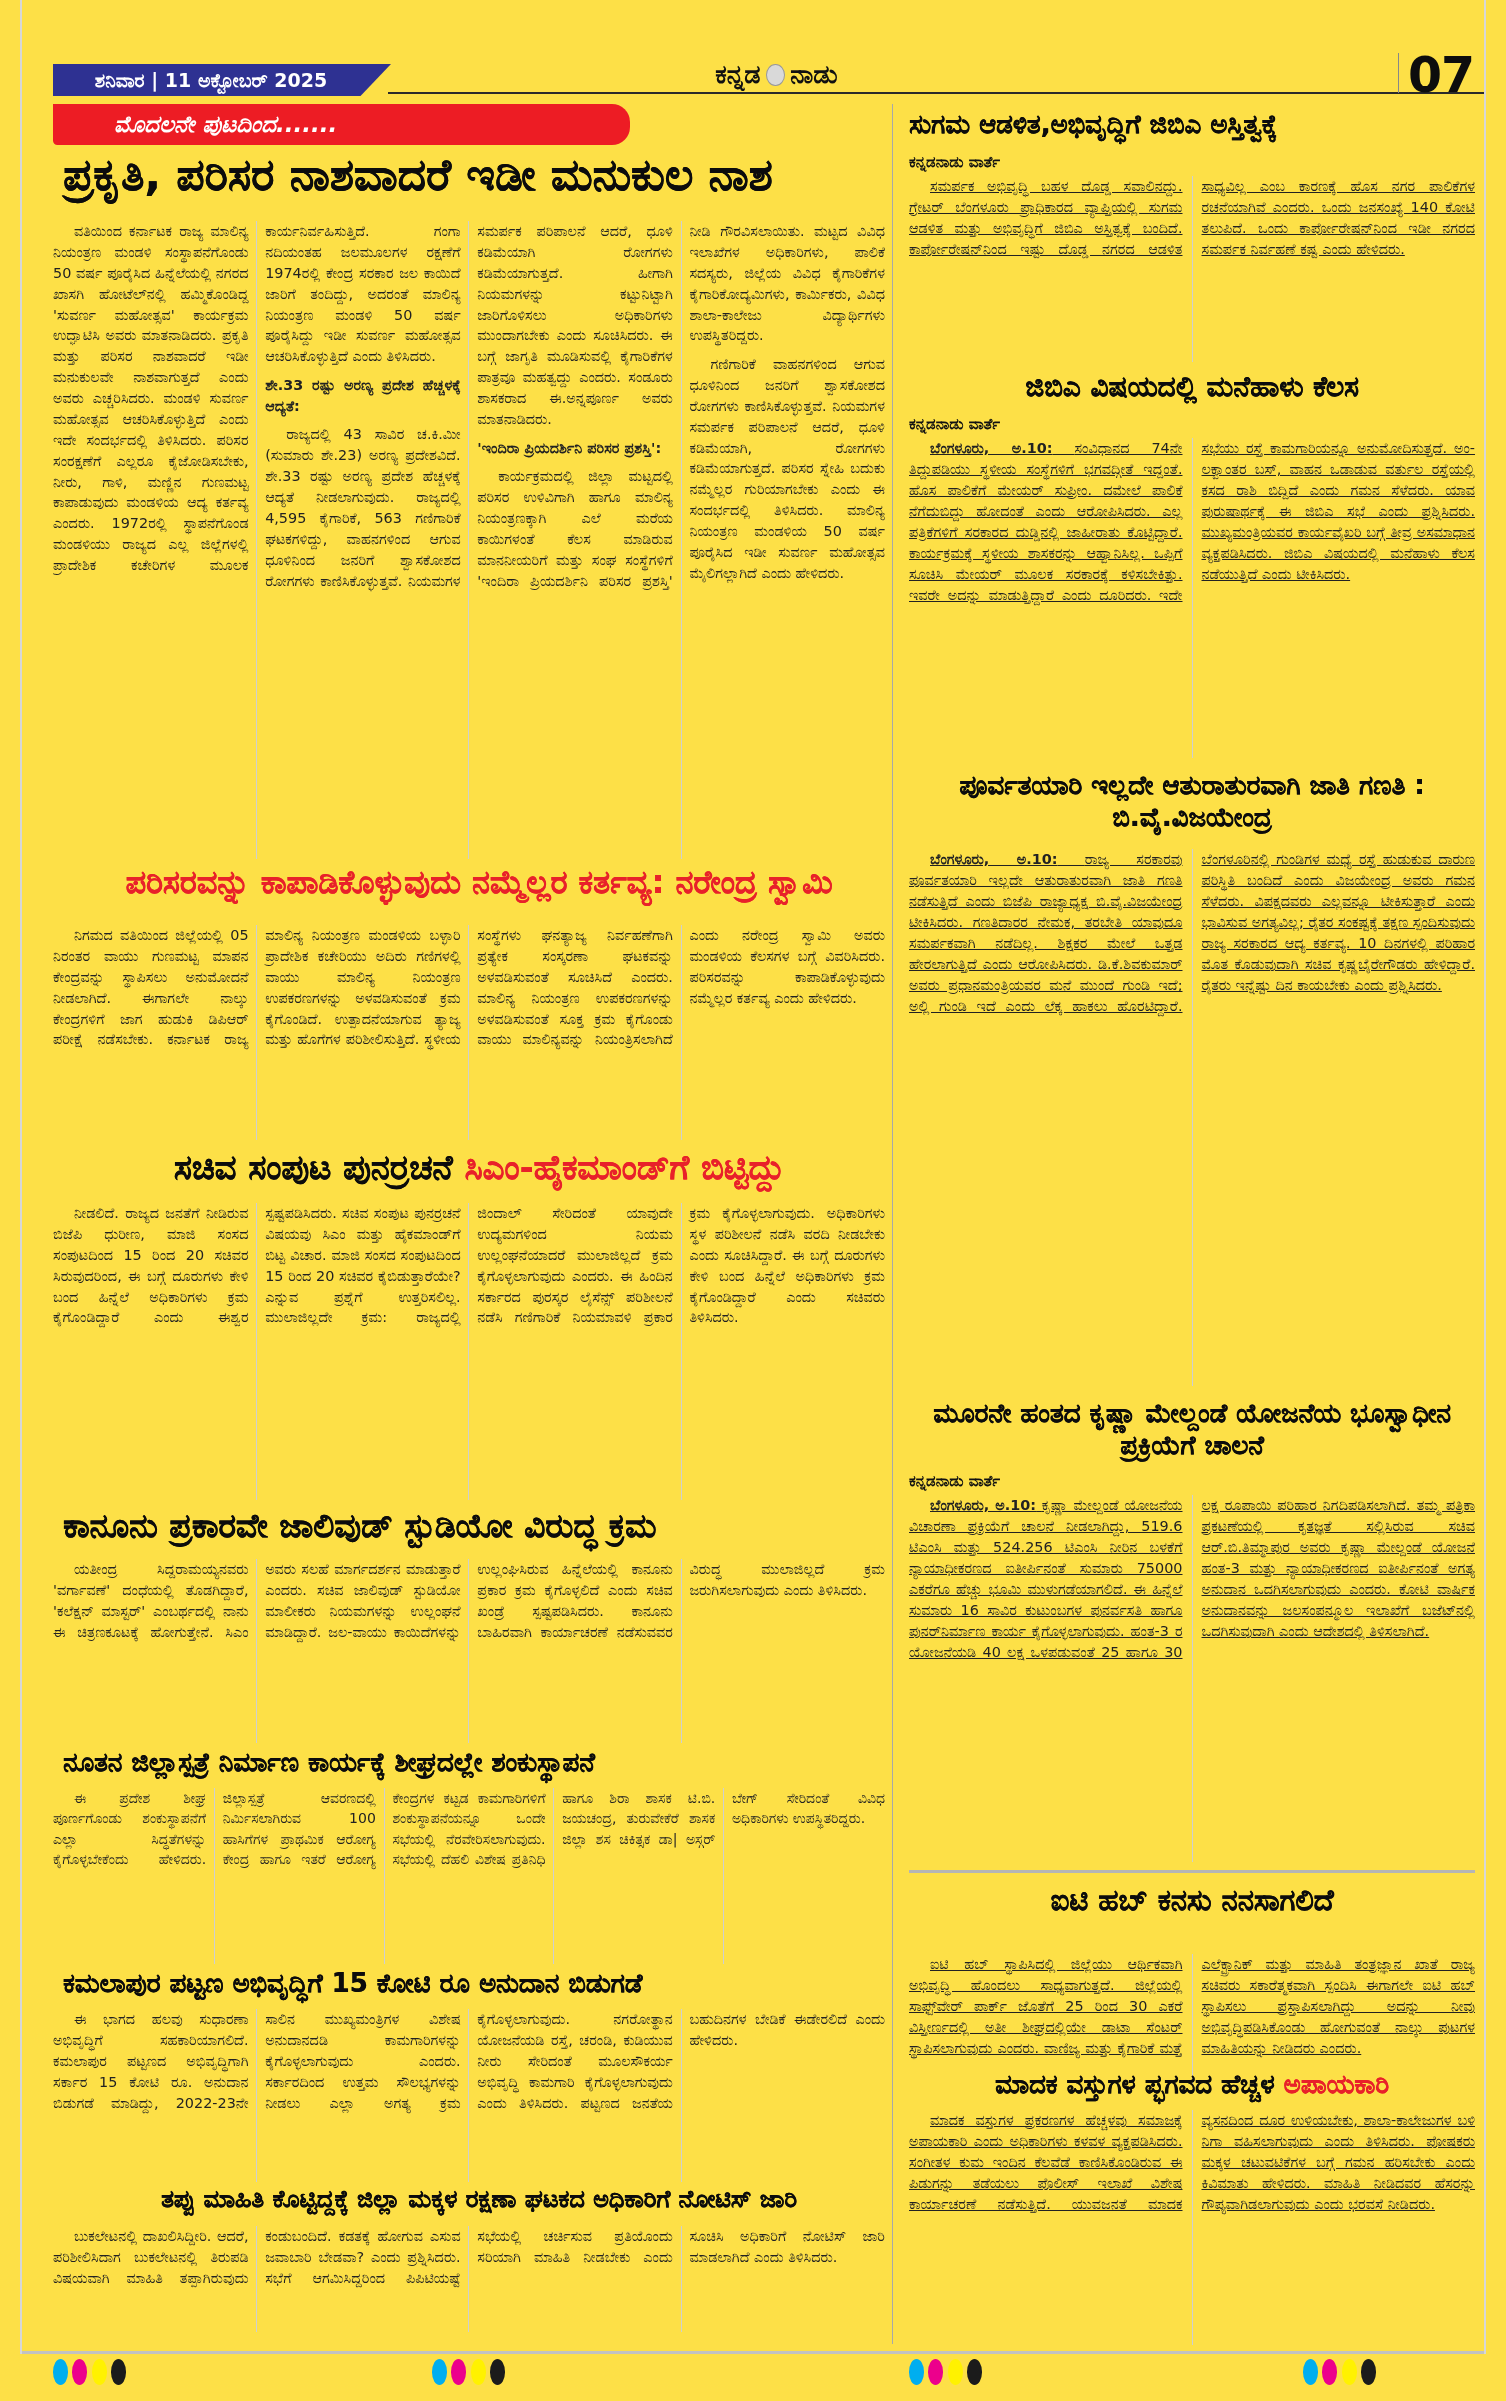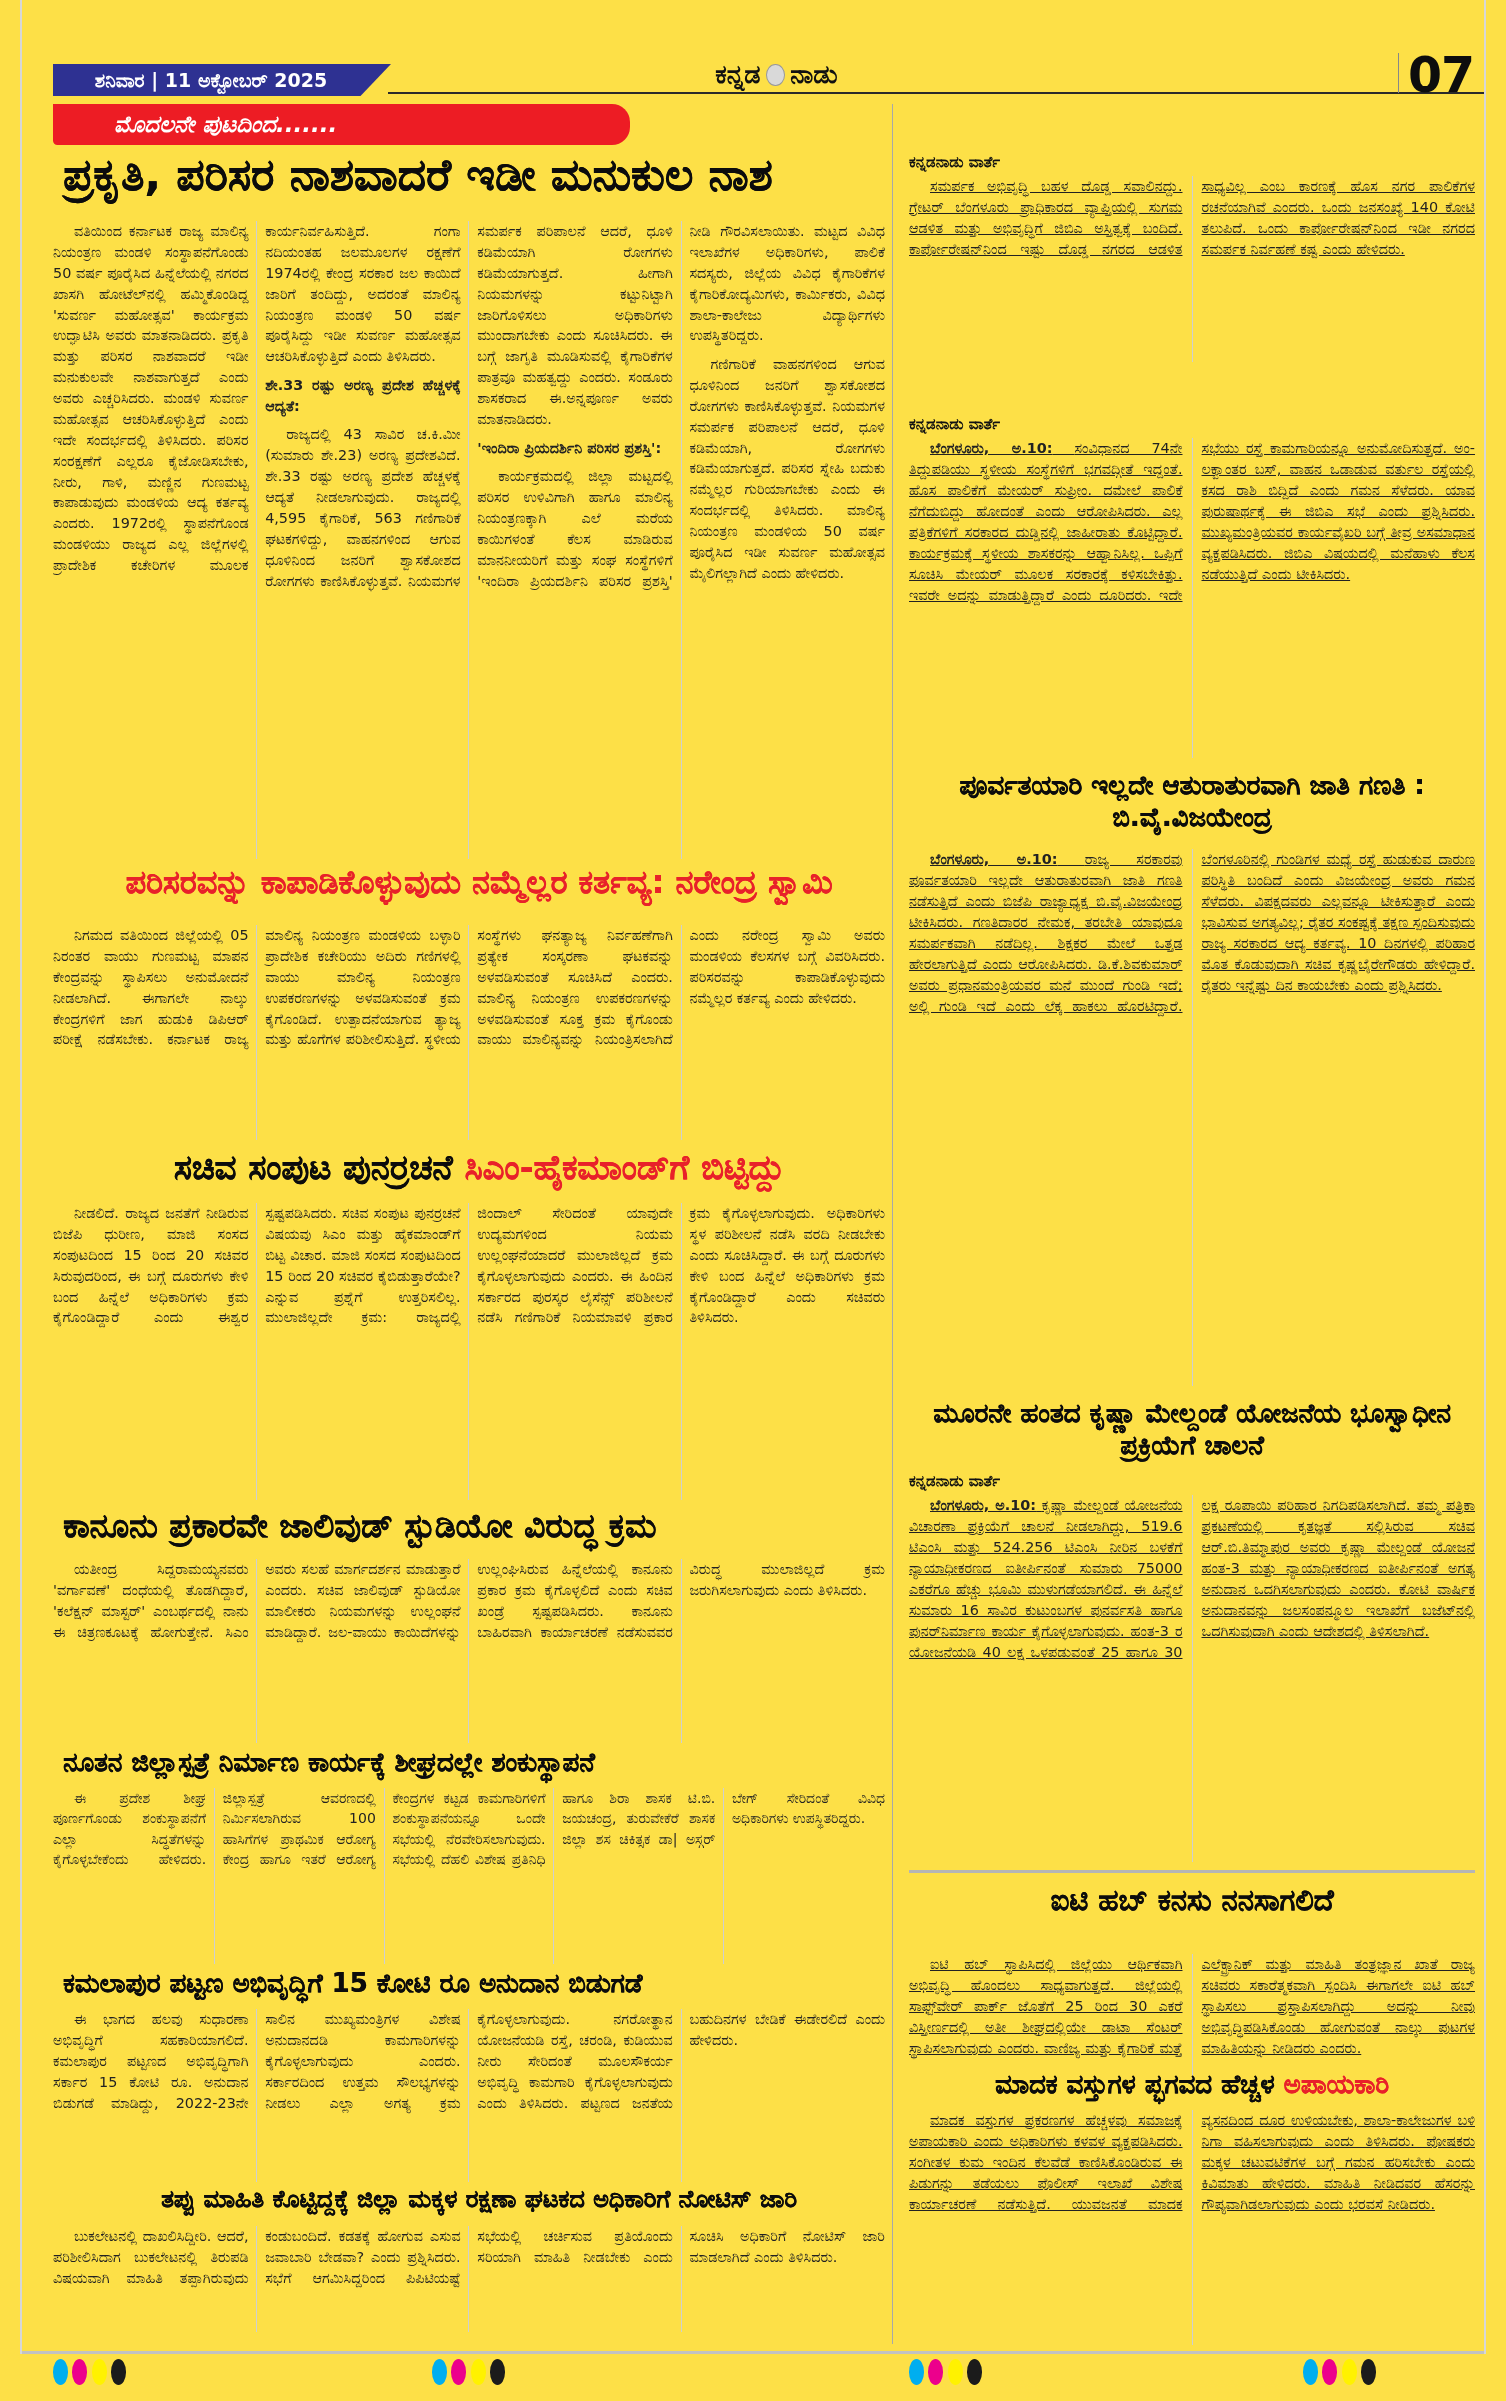--- a/index.html
+++ b/index.html
@@ -108,25 +108,27 @@
   <div class="hl" style="top:1969px;font-size:26px;">ಕಮಲಾಪುರ ಪಟ್ಟಣ ಅಭಿವೃದ್ಧಿಗೆ 15 ಕೋಟಿ ರೂ ಅನುದಾನ ಬಿಡುಗಡೆ</div>
   <div class="body-text cols-4" style="top:2009px;height:173px;">
     <p>ಈ ಭಾಗದ ಹಲವು ಸುಧಾರಣಾ ಅಭಿವೃದ್ಧಿಗೆ ಸಹಕಾರಿಯಾಗಲಿದೆ. ಕಮಲಾಪುರ ಪಟ್ಟಣದ ಅಭಿವೃದ್ಧಿಗಾಗಿ ಸರ್ಕಾರ 15 ಕೋಟಿ ರೂ. ಅನುದಾನ ಬಿಡುಗಡೆ ಮಾಡಿದ್ದು, 2022-23ನೇ ಸಾಲಿನ ಮುಖ್ಯಮಂತ್ರಿಗಳ ವಿಶೇಷ ಅನುದಾನದಡಿ ಕಾಮಗಾರಿಗಳನ್ನು ಕೈಗೊಳ್ಳಲಾಗುವುದು ಎಂದರು. ಸರ್ಕಾರದಿಂದ ಉತ್ತಮ ಸೌಲಭ್ಯಗಳನ್ನು ನೀಡಲು ಎಲ್ಲಾ ಅಗತ್ಯ ಕ್ರಮ ಕೈಗೊಳ್ಳಲಾಗುವುದು. ನಗರೋತ್ಥಾನ ಯೋಜನೆಯಡಿ ರಸ್ತೆ, ಚರಂಡಿ, ಕುಡಿಯುವ ನೀರು ಸೇರಿದಂತೆ ಮೂಲಸೌಕರ್ಯ ಅಭಿವೃದ್ಧಿ ಕಾಮಗಾರಿ ಕೈಗೊಳ್ಳಲಾಗುವುದು ಎಂದು ತಿಳಿಸಿದರು. ಪಟ್ಟಣದ ಜನತೆಯ ಬಹುದಿನಗಳ ಬೇಡಿಕೆ ಈಡೇರಲಿದೆ ಎಂದು ಹೇಳಿದರು.</p>
   </div>
 
   <div class="hl" style="top:2187px;font-size:24px;text-align:center;">ತಪ್ಪು ಮಾಹಿತಿ ಕೊಟ್ಟಿದ್ದಕ್ಕೆ ಜಿಲ್ಲಾ ಮಕ್ಕಳ ರಕ್ಷಣಾ ಘಟಕದ ಅಧಿಕಾರಿಗೆ ನೋಟಿಸ್ ಜಾರಿ</div>
   <div class="body-text cols-4" style="top:2226px;height:106px;">
     <p>ಬುಕಲೇಟನಲ್ಲಿ ದಾಖಲಿಸಿದ್ದೀರಿ. ಆದರೆ, ಪರಿಶೀಲಿಸಿದಾಗ ಬುಕಲೇಟನಲ್ಲಿ ತಿರುಪಡಿ ವಿಷಯವಾಗಿ ಮಾಹಿತಿ ತಪ್ಪಾಗಿರುವುದು ಕಂಡುಬಂದಿದೆ. ಕಡತಕ್ಕೆ ಹೋಗುವ ಎಸುವ ಜವಾಬಾರಿ ಬೇಡವಾ? ಎಂದು ಪ್ರಶ್ನಿಸಿದರು. ಸಭೆಗೆ ಆಗಮಿಸಿದ್ದರಿಂದ ಪಿಪಿಟಿಯಷ್ಟೆ ಸಭೆಯಲ್ಲಿ ಚರ್ಚಿಸುವ ಪ್ರತಿಯೊಂದು ಸರಿಯಾಗಿ ಮಾಹಿತಿ ನೀಡಬೇಕು ಎಂದು ಸೂಚಿಸಿ ಅಧಿಕಾರಿಗೆ ನೋಟಿಸ್ ಜಾರಿ ಮಾಡಲಾಗಿದೆ ಎಂದು ತಿಳಿಸಿದರು.</p>
   </div>
 
+  <div class="rhl" style="top:109px;font-size:26px;text-align:left;">ಸುಗಮ ಆಡಳಿತ,ಅಭಿವೃದ್ಧಿಗೆ ಜಿಬಿಎ ಅಸ್ತಿತ್ವಕ್ಕೆ</div>
   <div class="byline" style="top:153px;">ಕನ್ನಡನಾಡು ವಾರ್ತೆ</div>
   <div class="rbody" style="top:176px;height:186px;">
     <p>ಸಮರ್ಪಕ ಅಭಿವೃದ್ಧಿ ಬಹಳ ದೊಡ್ಡ ಸವಾಲಿನದ್ದು. ಗ್ರೇಟರ್ ಬೆಂಗಳೂರು ಪ್ರಾಧಿಕಾರದ ವ್ಯಾಪ್ತಿಯಲ್ಲಿ ಸುಗಮ ಆಡಳಿತ ಮತ್ತು ಅಭಿವೃದ್ಧಿಗೆ ಜಿಬಿಎ ಅಸ್ತಿತ್ವಕ್ಕೆ ಬಂದಿದೆ. ಕಾರ್ಪೋರೇಷನ್‌ನಿಂದ ಇಷ್ಟು ದೊಡ್ಡ ನಗರದ ಆಡಳಿತ ಸಾಧ್ಯವಿಲ್ಲ ಎಂಬ ಕಾರಣಕ್ಕೆ ಹೊಸ ನಗರ ಪಾಲಿಕೆಗಳ ರಚನೆಯಾಗಿವೆ ಎಂದರು. ಒಂದು ಜನಸಂಖ್ಯೆ 140 ಕೋಟಿ ತಲುಪಿದೆ. ಒಂದು ಕಾರ್ಪೋರೇಷನ್‌ನಿಂದ ಇಡೀ ನಗರದ ಸಮರ್ಪಕ ನಿರ್ವಹಣೆ ಕಷ್ಟ ಎಂದು ಹೇಳಿದರು.</p>
   </div>
 
+  <div class="rhl" style="top:370px;font-size:28px;">ಜಿಬಿಎ ವಿಷಯದಲ್ಲಿ ಮನೆಹಾಳು ಕೆಲಸ</div>
   <div class="byline" style="top:415px;">ಕನ್ನಡನಾಡು ವಾರ್ತೆ</div>
   <div class="rbody" style="top:438px;height:320px;">
     <p><b class="dl">ಬೆಂಗಳೂರು, ಅ.10:</b> <span>ಸಂವಿಧಾನದ 74ನೇ ತಿದ್ದುಪಡಿಯು ಸ್ಥಳೀಯ ಸಂಸ್ಥೆಗಳಿಗೆ ಭಗವದ್ಗೀತೆ ಇದ್ದಂತೆ. ಹೊಸ ಪಾಲಿಕೆಗೆ ಮೇಯರ್ ಸುಪ್ರೀಂ. ದಮೇಲೆ ಪಾಲಿಕೆ ನೆಗೆದುಬಿದ್ದು ಹೋದಂತೆ ಎಂದು ಆರೋಪಿಸಿದರು. ಎಲ್ಲ ಪತ್ರಿಕೆಗಳಿಗೆ ಸರಕಾರದ ದುಡ್ಡಿನಲ್ಲಿ ಜಾಹೀರಾತು ಕೊಟ್ಟಿದ್ದಾರೆ. ಕಾರ್ಯಕ್ರಮಕ್ಕೆ ಸ್ಥಳೀಯ ಶಾಸಕರನ್ನು ಆಹ್ವಾನಿಸಿಲ್ಲ. ಒಪ್ಪಿಗೆ ಸೂಚಿಸಿ ಮೇಯರ್ ಮೂಲಕ ಸರಕಾರಕ್ಕೆ ಕಳಿಸಬೇಕಿತ್ತು. ಇವರೇ ಅದನ್ನು ಮಾಡುತ್ತಿದ್ದಾರೆ ಎಂದು ದೂರಿದರು. ಇದೇ ಸಭೆಯು ರಸ್ತೆ ಕಾಮಗಾರಿಯನ್ನೂ ಅನುಮೋದಿಸುತ್ತದೆ. ಅಂ- ಲಕ್ವಾಂತರ ಬಸ್, ವಾಹನ ಒಡಾಡುವ ವರ್ತುಲ ರಸ್ತೆಯಲ್ಲಿ ಕಸದ ರಾಶಿ ಬಿದ್ದಿದೆ ಎಂದು ಗಮನ ಸೆಳೆದರು. ಯಾವ ಪುರುಷಾರ್ಥಕ್ಕೆ ಈ ಜಿಬಿಎ ಸಭೆ ಎಂದು ಪ್ರಶ್ನಿಸಿದರು. ಮುಖ್ಯಮಂತ್ರಿಯವರ ಕಾರ್ಯವೈಖರಿ ಬಗ್ಗೆ ತೀವ್ರ ಅಸಮಾಧಾನ ವ್ಯಕ್ತಪಡಿಸಿದರು. ಜಿಬಿಎ ವಿಷಯದಲ್ಲಿ ಮನೆಹಾಳು ಕೆಲಸ ನಡೆಯುತ್ತಿದೆ ಎಂದು ಟೀಕಿಸಿದರು.</span></p>
   </div>
 
   <div class="rhl" style="top:770px;font-size:26px;">ಪೂರ್ವತಯಾರಿ ಇಲ್ಲದೇ ಆತುರಾತುರವಾಗಿ ಜಾತಿ ಗಣತಿ : ಬಿ.ವೈ.ವಿಜಯೇಂದ್ರ</div>
   <div class="rbody" style="top:849px;height:537px;">
     <p><b class="dl">ಬೆಂಗಳೂರು, ಅ.10:</b> <span>ರಾಜ್ಯ ಸರಕಾರವು ಪೂರ್ವತಯಾರಿ ಇಲ್ಲದೇ ಆತುರಾತುರವಾಗಿ ಜಾತಿ ಗಣತಿ ನಡೆಸುತ್ತಿದೆ ಎಂದು ಬಿಜೆಪಿ ರಾಜ್ಯಾಧ್ಯಕ್ಷ ಬಿ.ವೈ.ವಿಜಯೇಂದ್ರ ಟೀಕಿಸಿದರು. ಗಣತಿದಾರರ ನೇಮಕ, ತರಬೇತಿ ಯಾವುದೂ ಸಮರ್ಪಕವಾಗಿ ನಡೆದಿಲ್ಲ. ಶಿಕ್ಷಕರ ಮೇಲೆ ಒತ್ತಡ ಹೇರಲಾಗುತ್ತಿದೆ ಎಂದು ಆರೋಪಿಸಿದರು. ಡಿ.ಕೆ.ಶಿವಕುಮಾರ್ ಅವರು ಪ್ರಧಾನಮಂತ್ರಿಯವರ ಮನೆ ಮುಂದೆ ಗುಂಡಿ ಇದೆ; ಅಲ್ಲಿ ಗುಂಡಿ ಇದೆ ಎಂದು ಲೆಕ್ಕ ಹಾಕಲು ಹೊರಟಿದ್ದಾರೆ. ಬೆಂಗಳೂರಿನಲ್ಲಿ ಗುಂಡಿಗಳ ಮಧ್ಯೆ ರಸ್ತೆ ಹುಡುಕುವ ದಾರುಣ ಪರಿಸ್ಥಿತಿ ಬಂದಿದೆ ಎಂದು ವಿಜಯೇಂದ್ರ ಅವರು ಗಮನ ಸೆಳೆದರು. ವಿಪಕ್ಷದವರು ಎಲ್ಲವನ್ನೂ ಟೀಕಿಸುತ್ತಾರೆ ಎಂದು ಭಾವಿಸುವ ಅಗತ್ಯವಿಲ್ಲ; ರೈತರ ಸಂಕಷ್ಟಕ್ಕೆ ತಕ್ಷಣ ಸ್ಪಂದಿಸುವುದು ರಾಜ್ಯ ಸರಕಾರದ ಆದ್ಯ ಕರ್ತವ್ಯ. 10 ದಿನಗಳಲ್ಲಿ ಪರಿಹಾರ ಮೊತ ಕೊಡುವುದಾಗಿ ಸಚಿವ ಕೃಷ್ಣಬೈರೇಗೌಡರು ಹೇಳಿದ್ದಾರೆ. ರೈತರು ಇನ್ನೆಷ್ಟು ದಿನ ಕಾಯಬೇಕು ಎಂದು ಪ್ರಶ್ನಿಸಿದರು.</span></p>
   </div>
 

